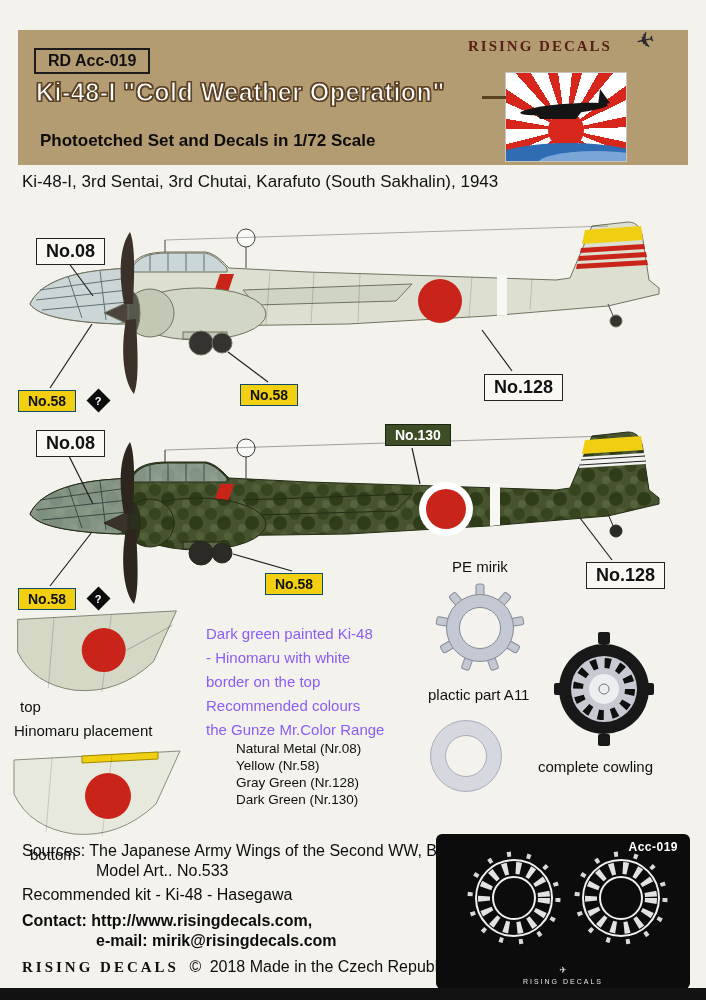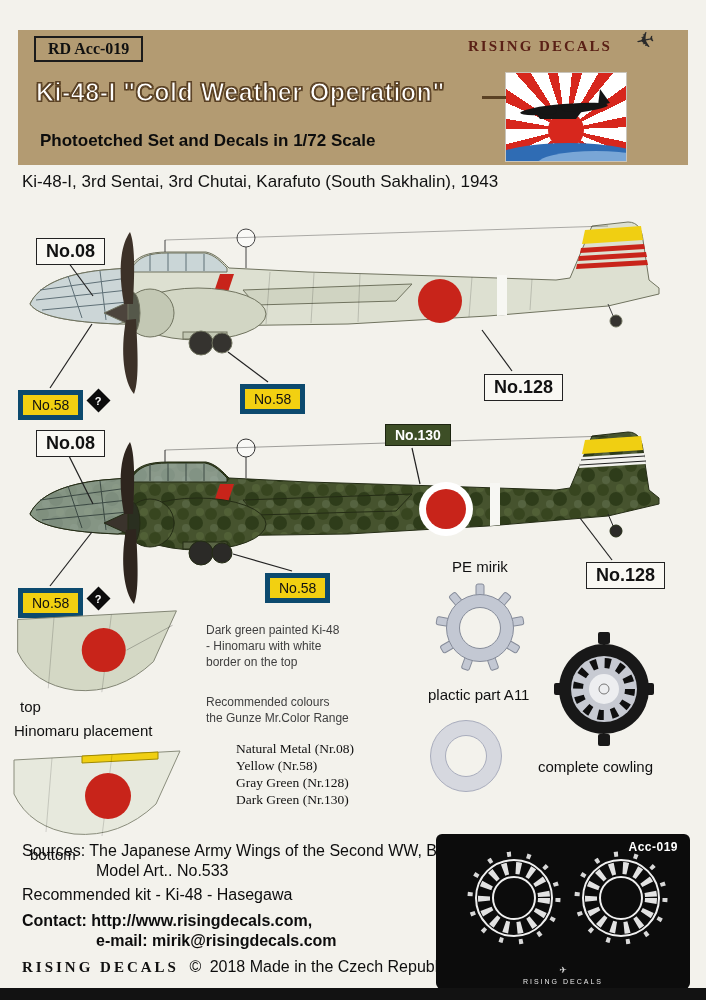--- a/index.html
+++ b/index.html
@@ -9,26 +9,26 @@
   .band{background:#b39b72;}
   .codebox{border:2px solid #1b1b1b;padding:2px 12px;font-size:16px;font-weight:bold;color:#111;}
   .brand{font-family:"Liberation Serif",serif;font-weight:bold;color:#5a2016;letter-spacing:2px;font-size:15px;}
   .title{font-size:25px;font-weight:bold;color:#ffffff;letter-spacing:.5px;white-space:nowrap;
          -webkit-text-stroke:1.2px #5a4124;
          text-shadow:-1px -1px 0 #5a4124,1px -1px 0 #5a4124,-1px 1px 0 #5a4124,1px 1px 0 #5a4124;}
   .titledash{width:24px;height:3px;background:#5a4124;}
   .subtitle{font-size:17px;font-weight:bold;color:#0d0d0d;}
   .caption{font-size:17px;color:#111;}
   .lblbox{display:inline-block;border:1.6px solid #222;background:#f9f8f3;font-size:18px;font-weight:600;padding:2px 9px;}
-  .lblyellow{display:inline-block;border:5px solid #0c4a6e;background:#f2d011;font-size:14px;font-weight:400;padding:2px 9px;color:#111;}
+  .lblyellow{display:inline-block;border:1px solid #0c4a6e;background:#f2d011;font-size:14px;font-weight:700;padding:2px 9px;color:#111;}
   .lblgreen{display:inline-block;border:1px solid #1c2410;background:#3d4e26;font-size:14px;font-weight:700;padding:2px 9px;color:#fff;}
   .qmark{width:17px;height:17px;background:#0c0c0c;transform:rotate(45deg);display:flex;align-items:center;justify-content:center;}
   .qmark span{transform:rotate(-45deg);color:#fff;font-size:11px;font-weight:bold;}
-  .note{font-size:12px;line-height:16px;white-space:pre-line;color:#404040;}
-  .small{font-size:13.5px;line-height:17px;color:#101010;font-family:Liberation Serif, serif;}
+  .note{font-size:15px;line-height:24px;white-space:pre-line;color:#8b5cf6;}
+  .small{font-size:13.5px;line-height:17px;color:#101010;}
   .partlabel{font-size:15px;color:#101010;}
   .ftext{font-size:16px;color:#0d0d0d;}
   .bold{font-weight:bold;}
   .sunlogo{background:#ffffff;border:1px solid #c9c4ba;overflow:hidden;}
   .rays{position:absolute;left:0;top:0;right:0;bottom:0;
         background:repeating-conic-gradient(from -90deg at 50% 64%, #d7271d 0deg 10deg, #ffffff 10deg 24deg);}
   .sundisc{position:absolute;left:42px;top:39px;width:36px;height:36px;border-radius:50%;background:#d7271d;}
   .wave1{position:absolute;left:-12px;bottom:-14px;width:150px;height:32px;border-radius:50%;background:#2f6cb4;}
   .wave2{position:absolute;left:30px;bottom:-18px;width:120px;height:28px;border-radius:50%;background:#79a6d6;}
   .sketch{font-size:22px;color:#2a2a2a;transform:scaleX(-1) rotate(12deg);display:inline-block;}
@@ -38,21 +38,21 @@
   .fretglyph{position:absolute;left:0;bottom:14px;width:100%;text-align:center;color:#dcdcdc;font-size:9px;}
   .footbrand{font-family:"Liberation Serif",serif;font-weight:bold;letter-spacing:3px;font-size:15px;}
   .bottomstrip{background:#121212;}
 </style>
 </head>
 <body>
 
 <div id="page">
 
   <div class="abs band" style="left:18px;top:30px;width:670px;height:135px;"></div>
-  <div class="abs codebox" style="left:34px;top:36px;font-family:Liberation Serif, serif;">RD Acc-019</div>
+  <div class="abs codebox" style="left:34px;top:48px;">RD Acc-019</div>
   <div class="abs brand" style="left:468px;top:38px;">RISING DECALS</div>
   <span class="abs sketch" style="left:636px;top:28px;">✈</span>
 
   <div class="abs sunlogo" style="left:505px;top:72px;width:120px;height:88px;">
     <div class="rays"></div>
     <div class="sundisc"></div>
     <div class="wave1"></div>
     <div class="wave2"></div>
     <svg style="position:absolute;left:0;top:0;" width="120" height="88" viewBox="0 0 120 88">
       <g fill="#151515">

